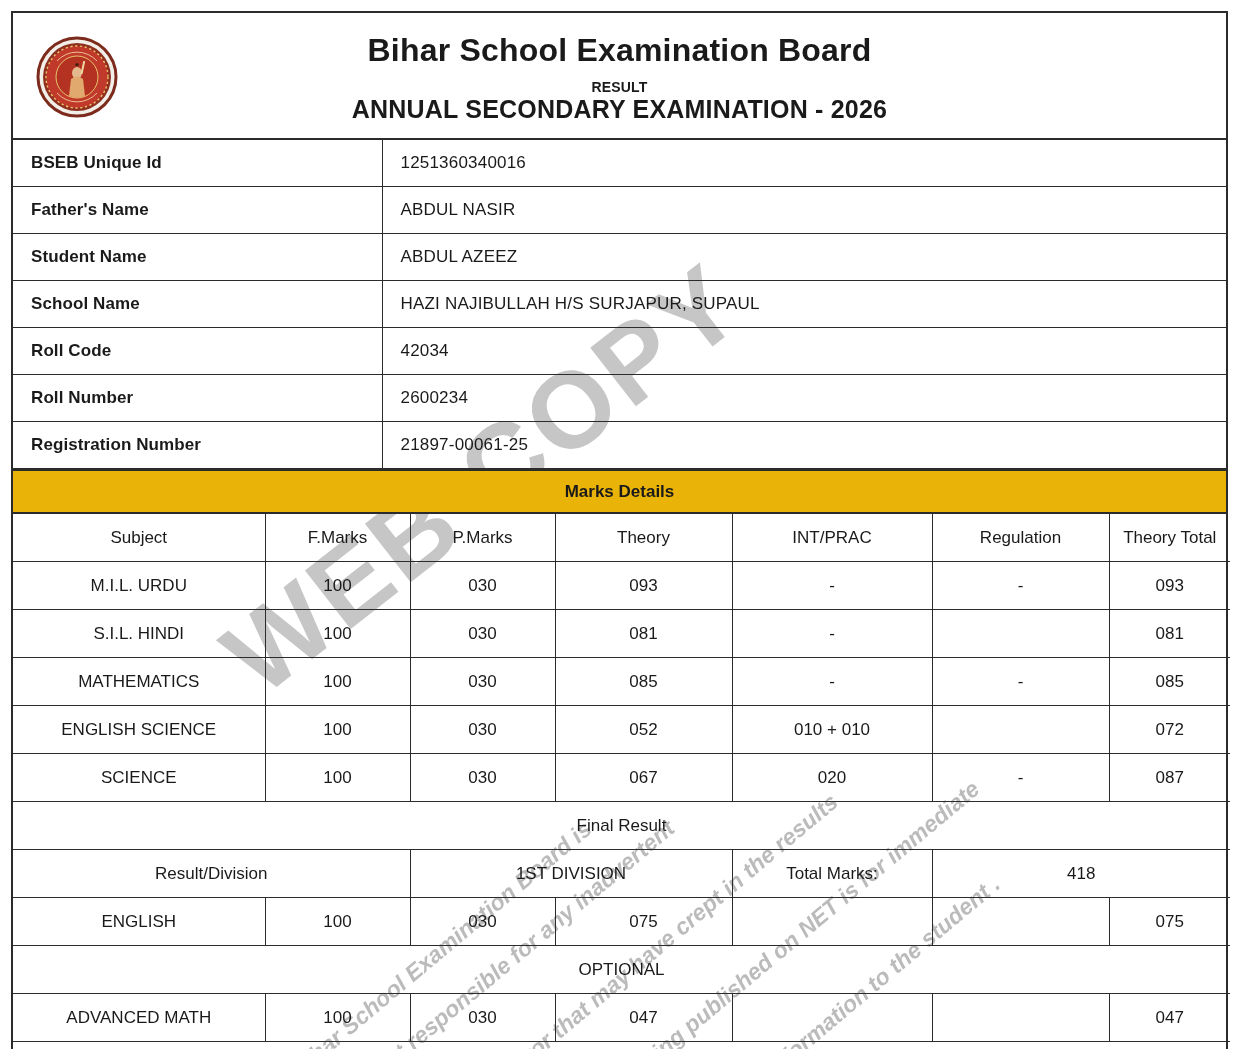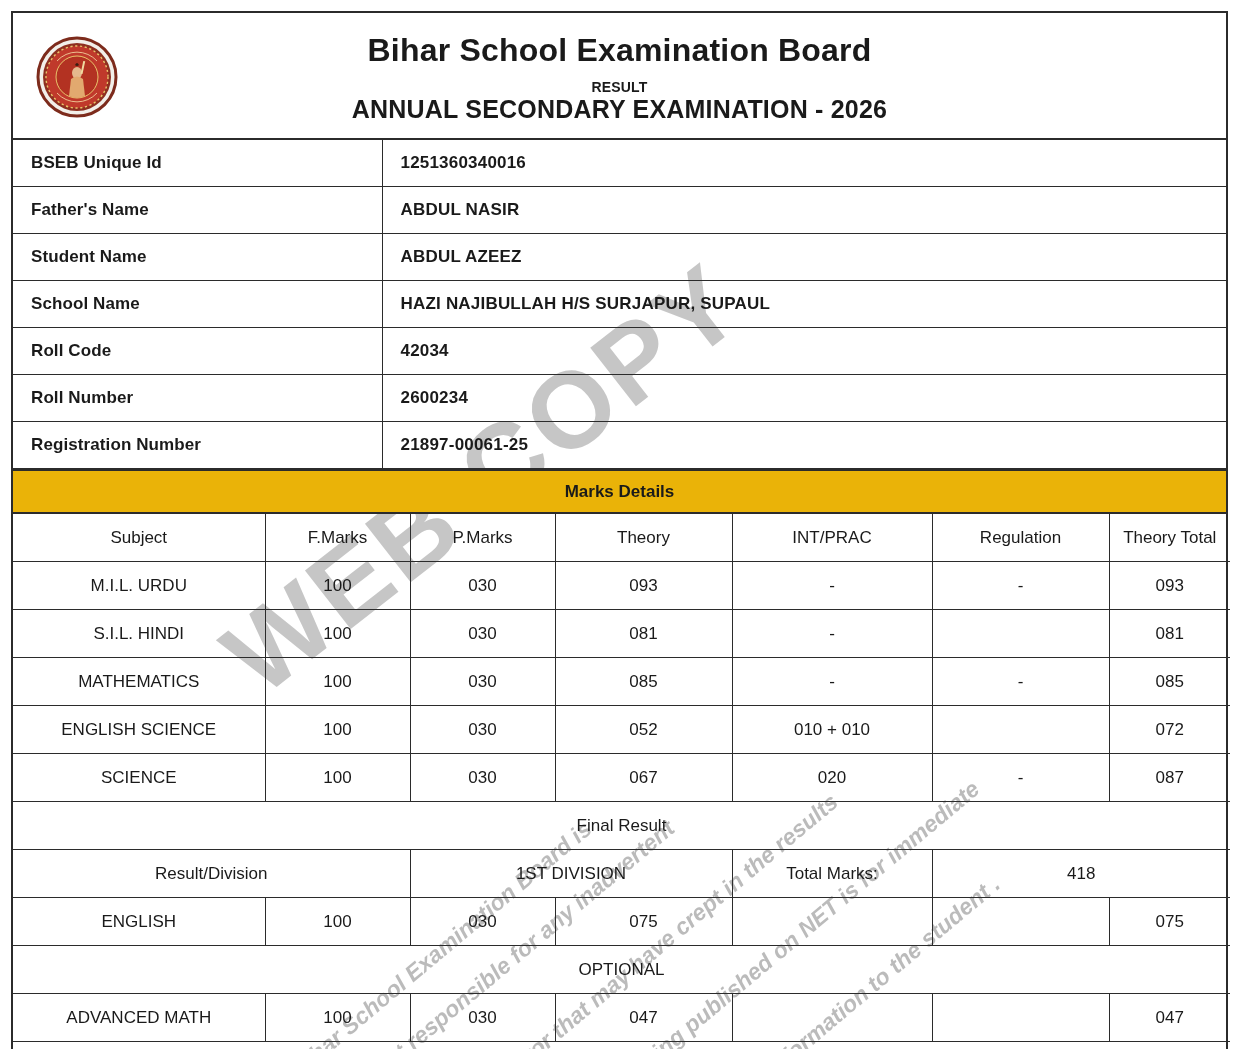--- a/index.html
+++ b/index.html
@@ -123,21 +123,21 @@
     padding: 0 18px;
     font-size: 17px;
     vertical-align: middle;
   }
   table.info td.lbl {
     font-weight: bold;
     width: 369px;
     letter-spacing: 0.1px;
   }
   table.info td.val {
-    font-weight: bold;
+    font-weight: normal;
     letter-spacing: 0.2px;
   }
   table.info tr td:first-child { border-left: none; }
   table.info tr td:last-child { border-right: none; }
   table.info tr:first-child td { border-top: none; }
 
   
   .marks-banner {
     background: #eab308;
     border-top: 2px solid #2b2b2b;

